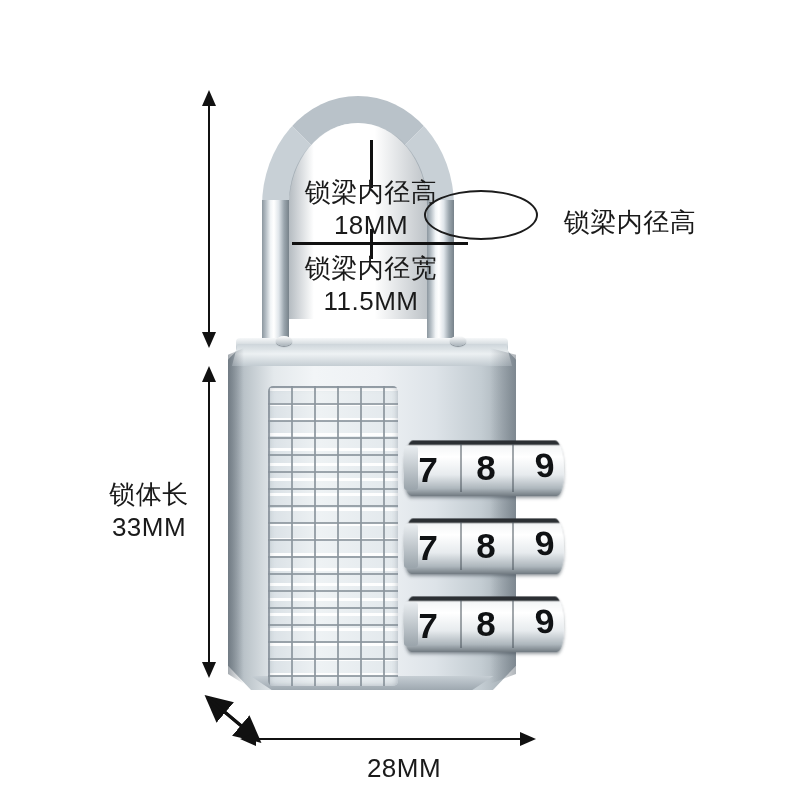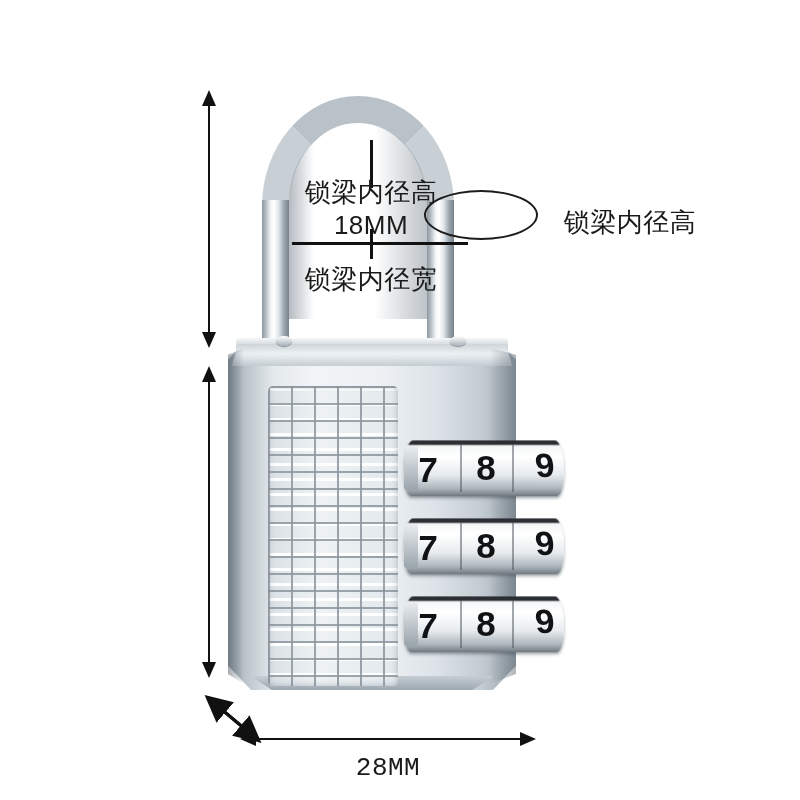--- a/index.html
+++ b/index.html
@@ -369,27 +369,32 @@
   <div class="dimline hline" style="left:252px; top:738px; width:272px;"></div>
   <div class="arrowhead ah-left" style="left:240px; top:732px;"></div>
   <div class="arrowhead ah-right" style="left:520px; top:732px;"></div>
 
 
   <div class="ann" style="left:248px; top:176px; width:246px;">
     <span>锁梁内径高</span>
     <span class="l2">18MM</span>
   </div>
 
-  <div class="ann" style="left:248px; top:252px; width:246px;margin-top:11px;">
+  <div class="ann" style="left:248px; top:252px; width:246px;">
     <span>锁梁内径宽</span>
+    <span class="l2">11.5MM</span>
   </div>
 
   <div class="ann" style="left:540px; top:206px; width:180px;">
     <span>锁梁内径高</span>
   </div>
 
-
-
-  <div class="ann" style="left:308px; top:752px; width:160px;font-family:Liberation Mono, monospace;">
+  <div class="ann" style="left:84px; top:478px; width:130px;">
+    <span>锁体长</span>
+    <span class="l2">33MM</span>
+  </div>
+
+
+  <div class="ann" style="left:324px; top:752px; width:160px;">
     <span>28MM</span>
   </div>
 
 </div>
 
 </body></html>

